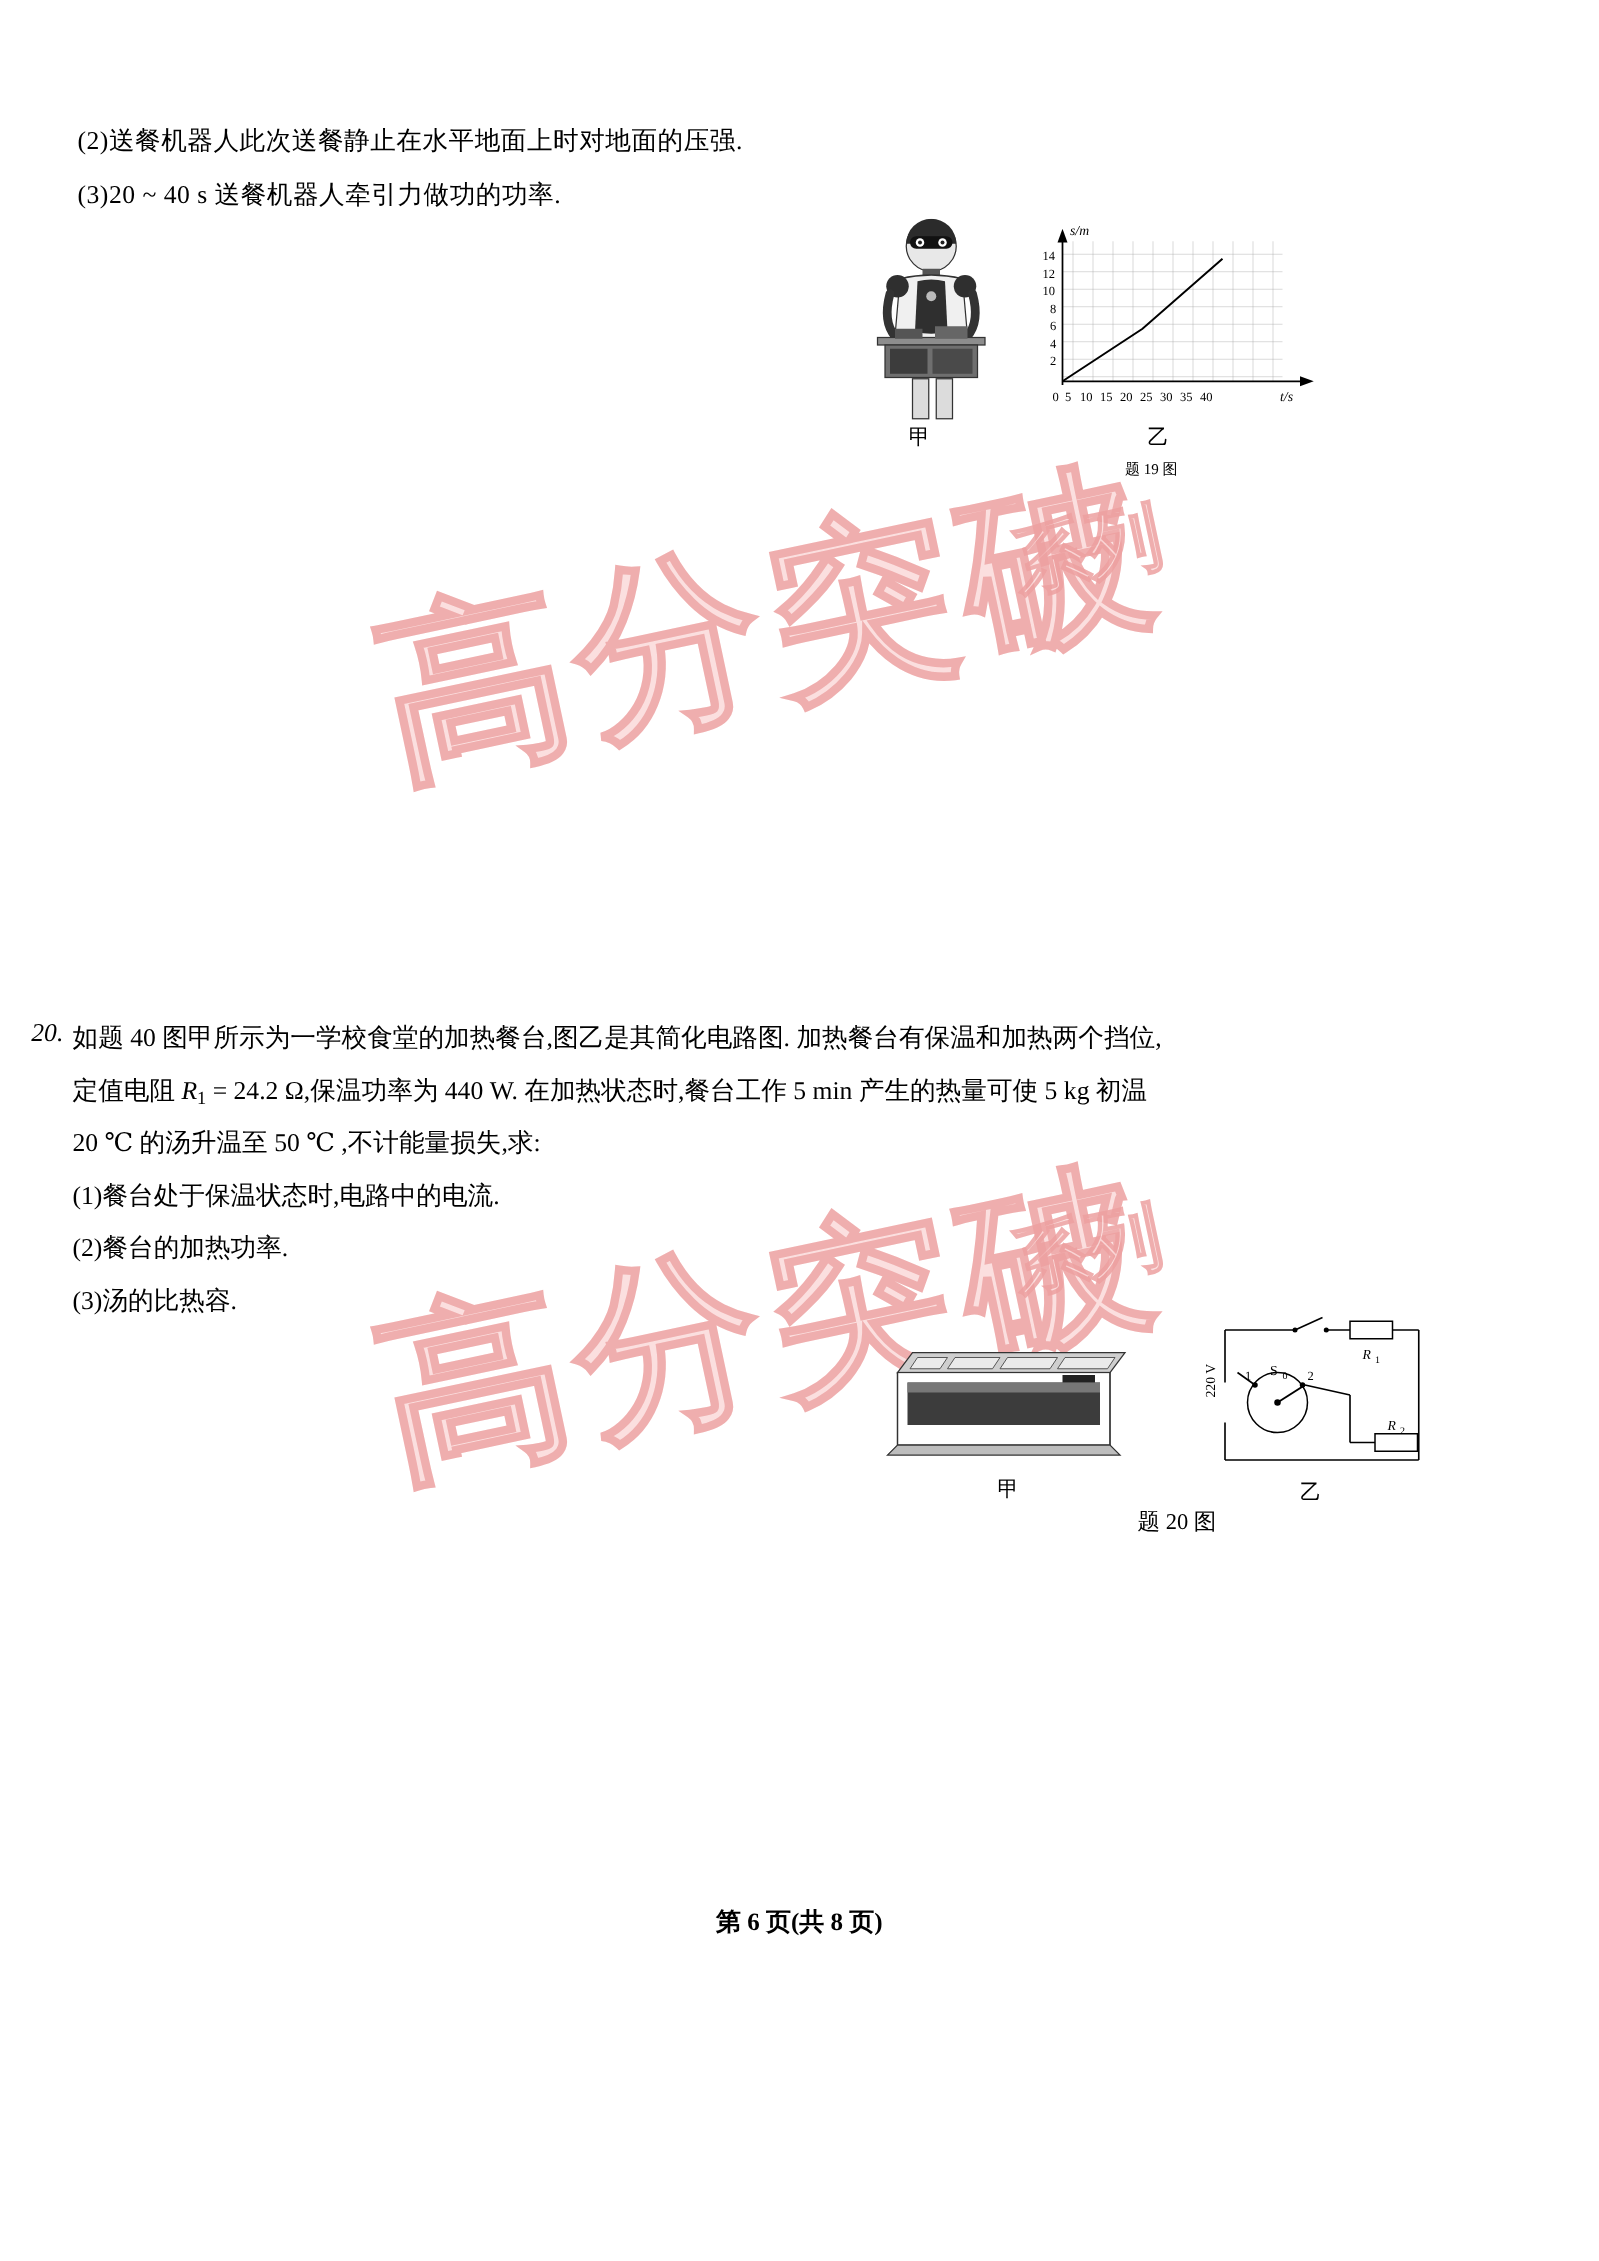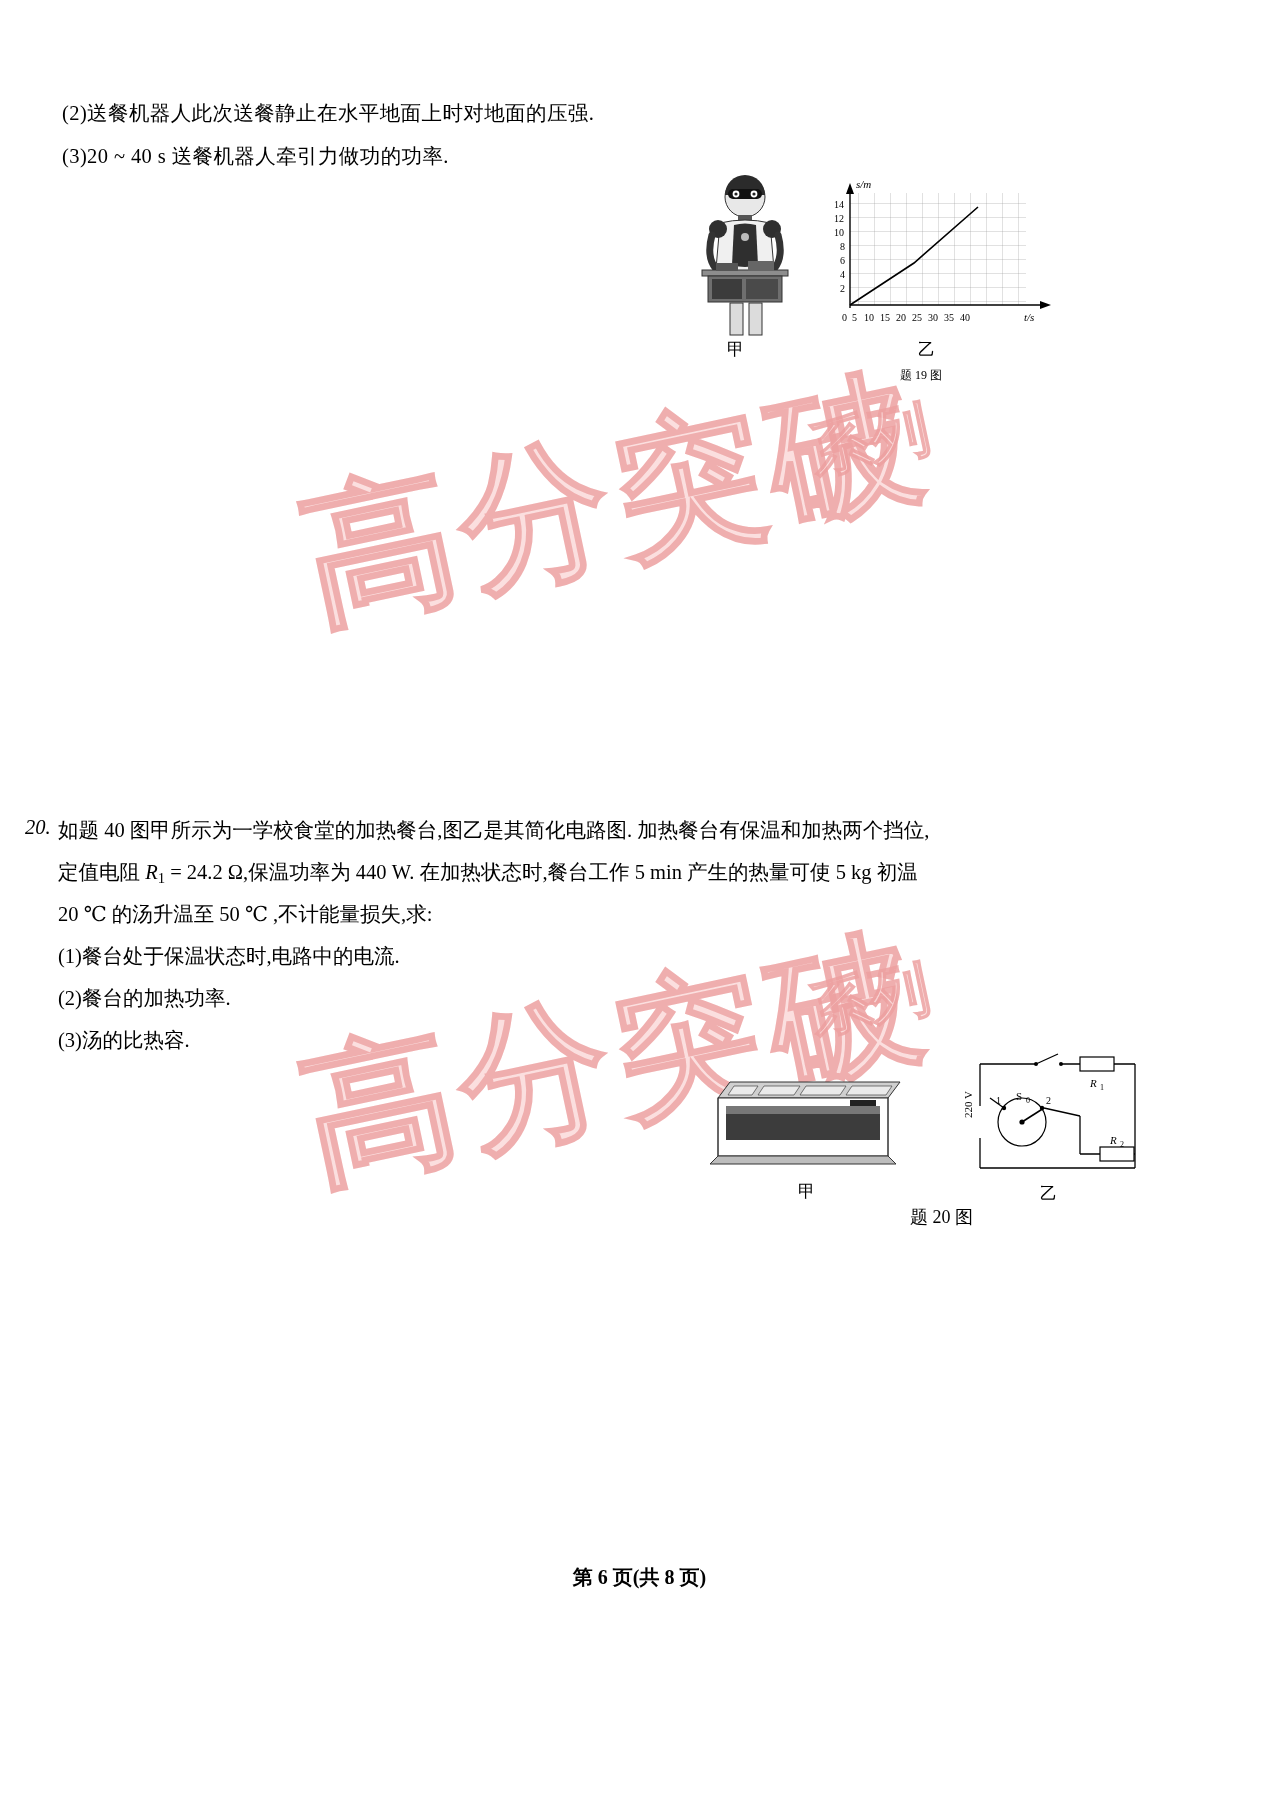--- a/index.html
+++ b/index.html
@@ -64,21 +64,20 @@
   .fig20-cap { position: absolute; left: 230px; top: 155px; font-size: 18px; text-align: right; }
 
   
   .footer {
     position: absolute;
     left: 0; top: 1524px;
     width: 1279px;
     text-align: center;
     font-size: 20px;
     font-weight: bold;
-    margin-top: 40px;
   }
 
   
   .wm {
     position: absolute;
     font-family: "Liberation Sans", sans-serif;
     font-weight: bold;
     color: #f3b6b6;
     opacity: .85;
     user-select: none;

